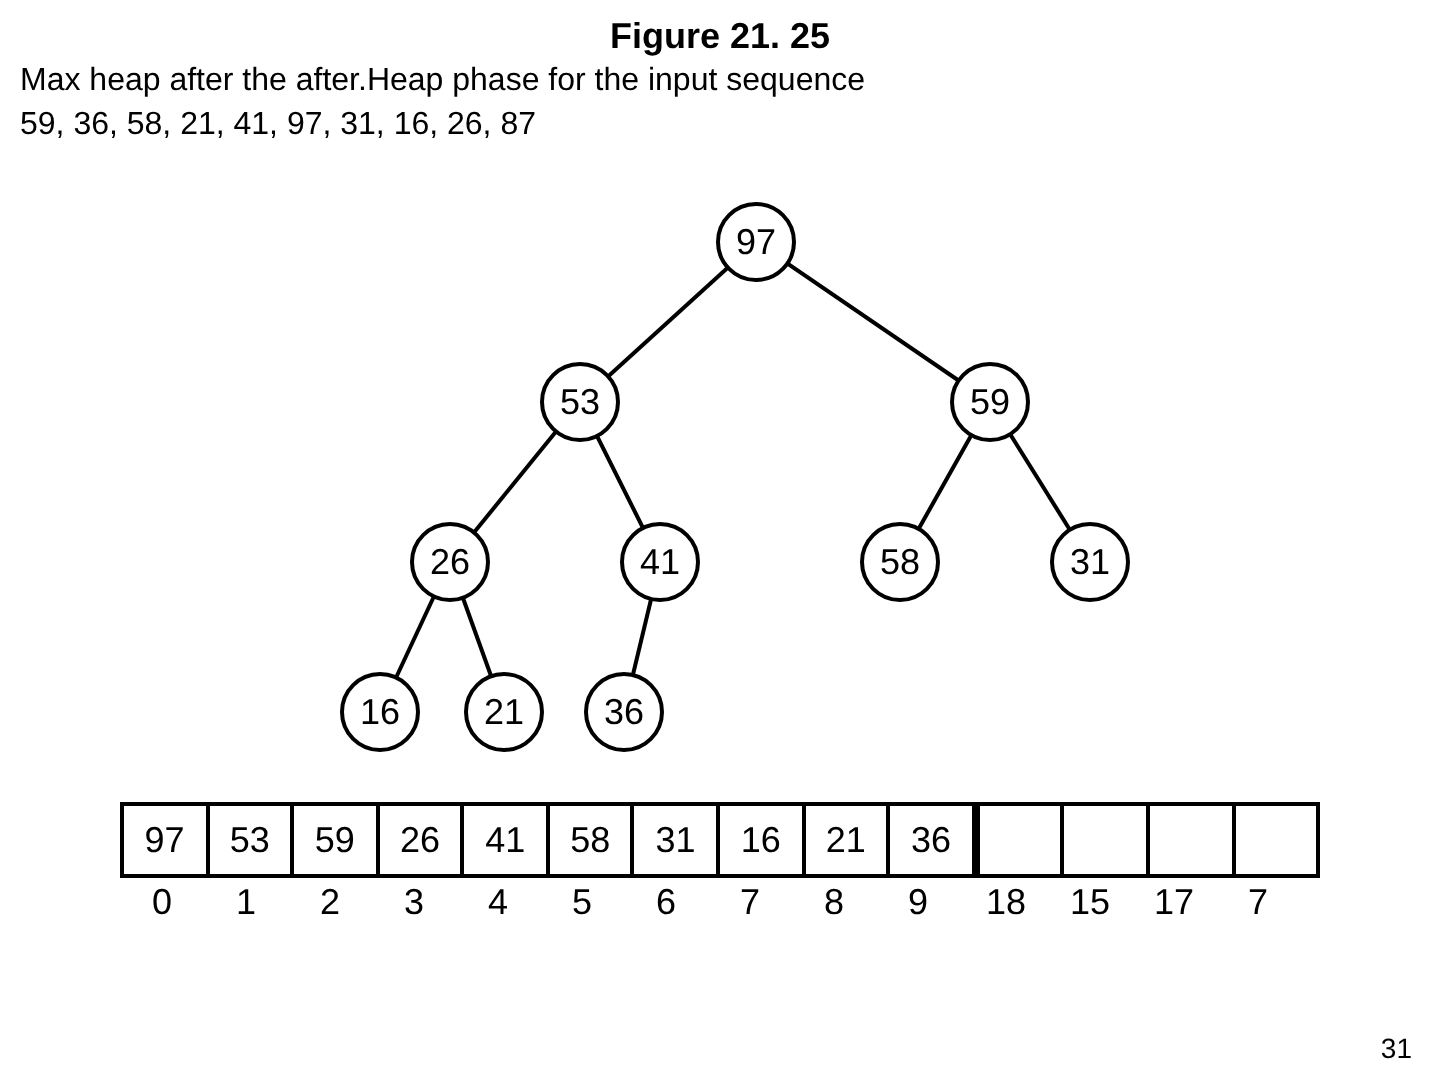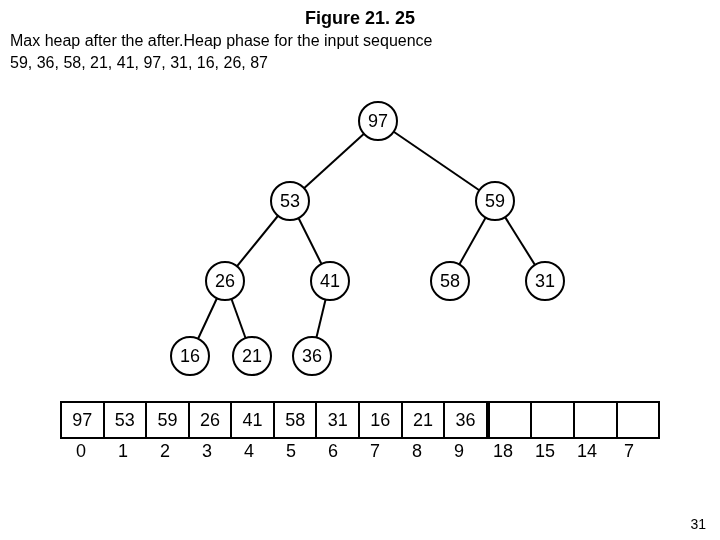--- a/index.html
+++ b/index.html
@@ -151,18 +151,18 @@
       <div class="index">2</div>
       <div class="index">3</div>
       <div class="index">4</div>
       <div class="index">5</div>
       <div class="index">6</div>
       <div class="index">7</div>
       <div class="index">8</div>
       <div class="index">9</div>
       <div class="index sep">18</div>
       <div class="index">15</div>
-      <div class="index">14</div>
+      <div class="index">17</div>
       <div class="index">7</div>
     </div>
 </div>
 
 <div class="page-num">31</div>
 
 </body></html>

